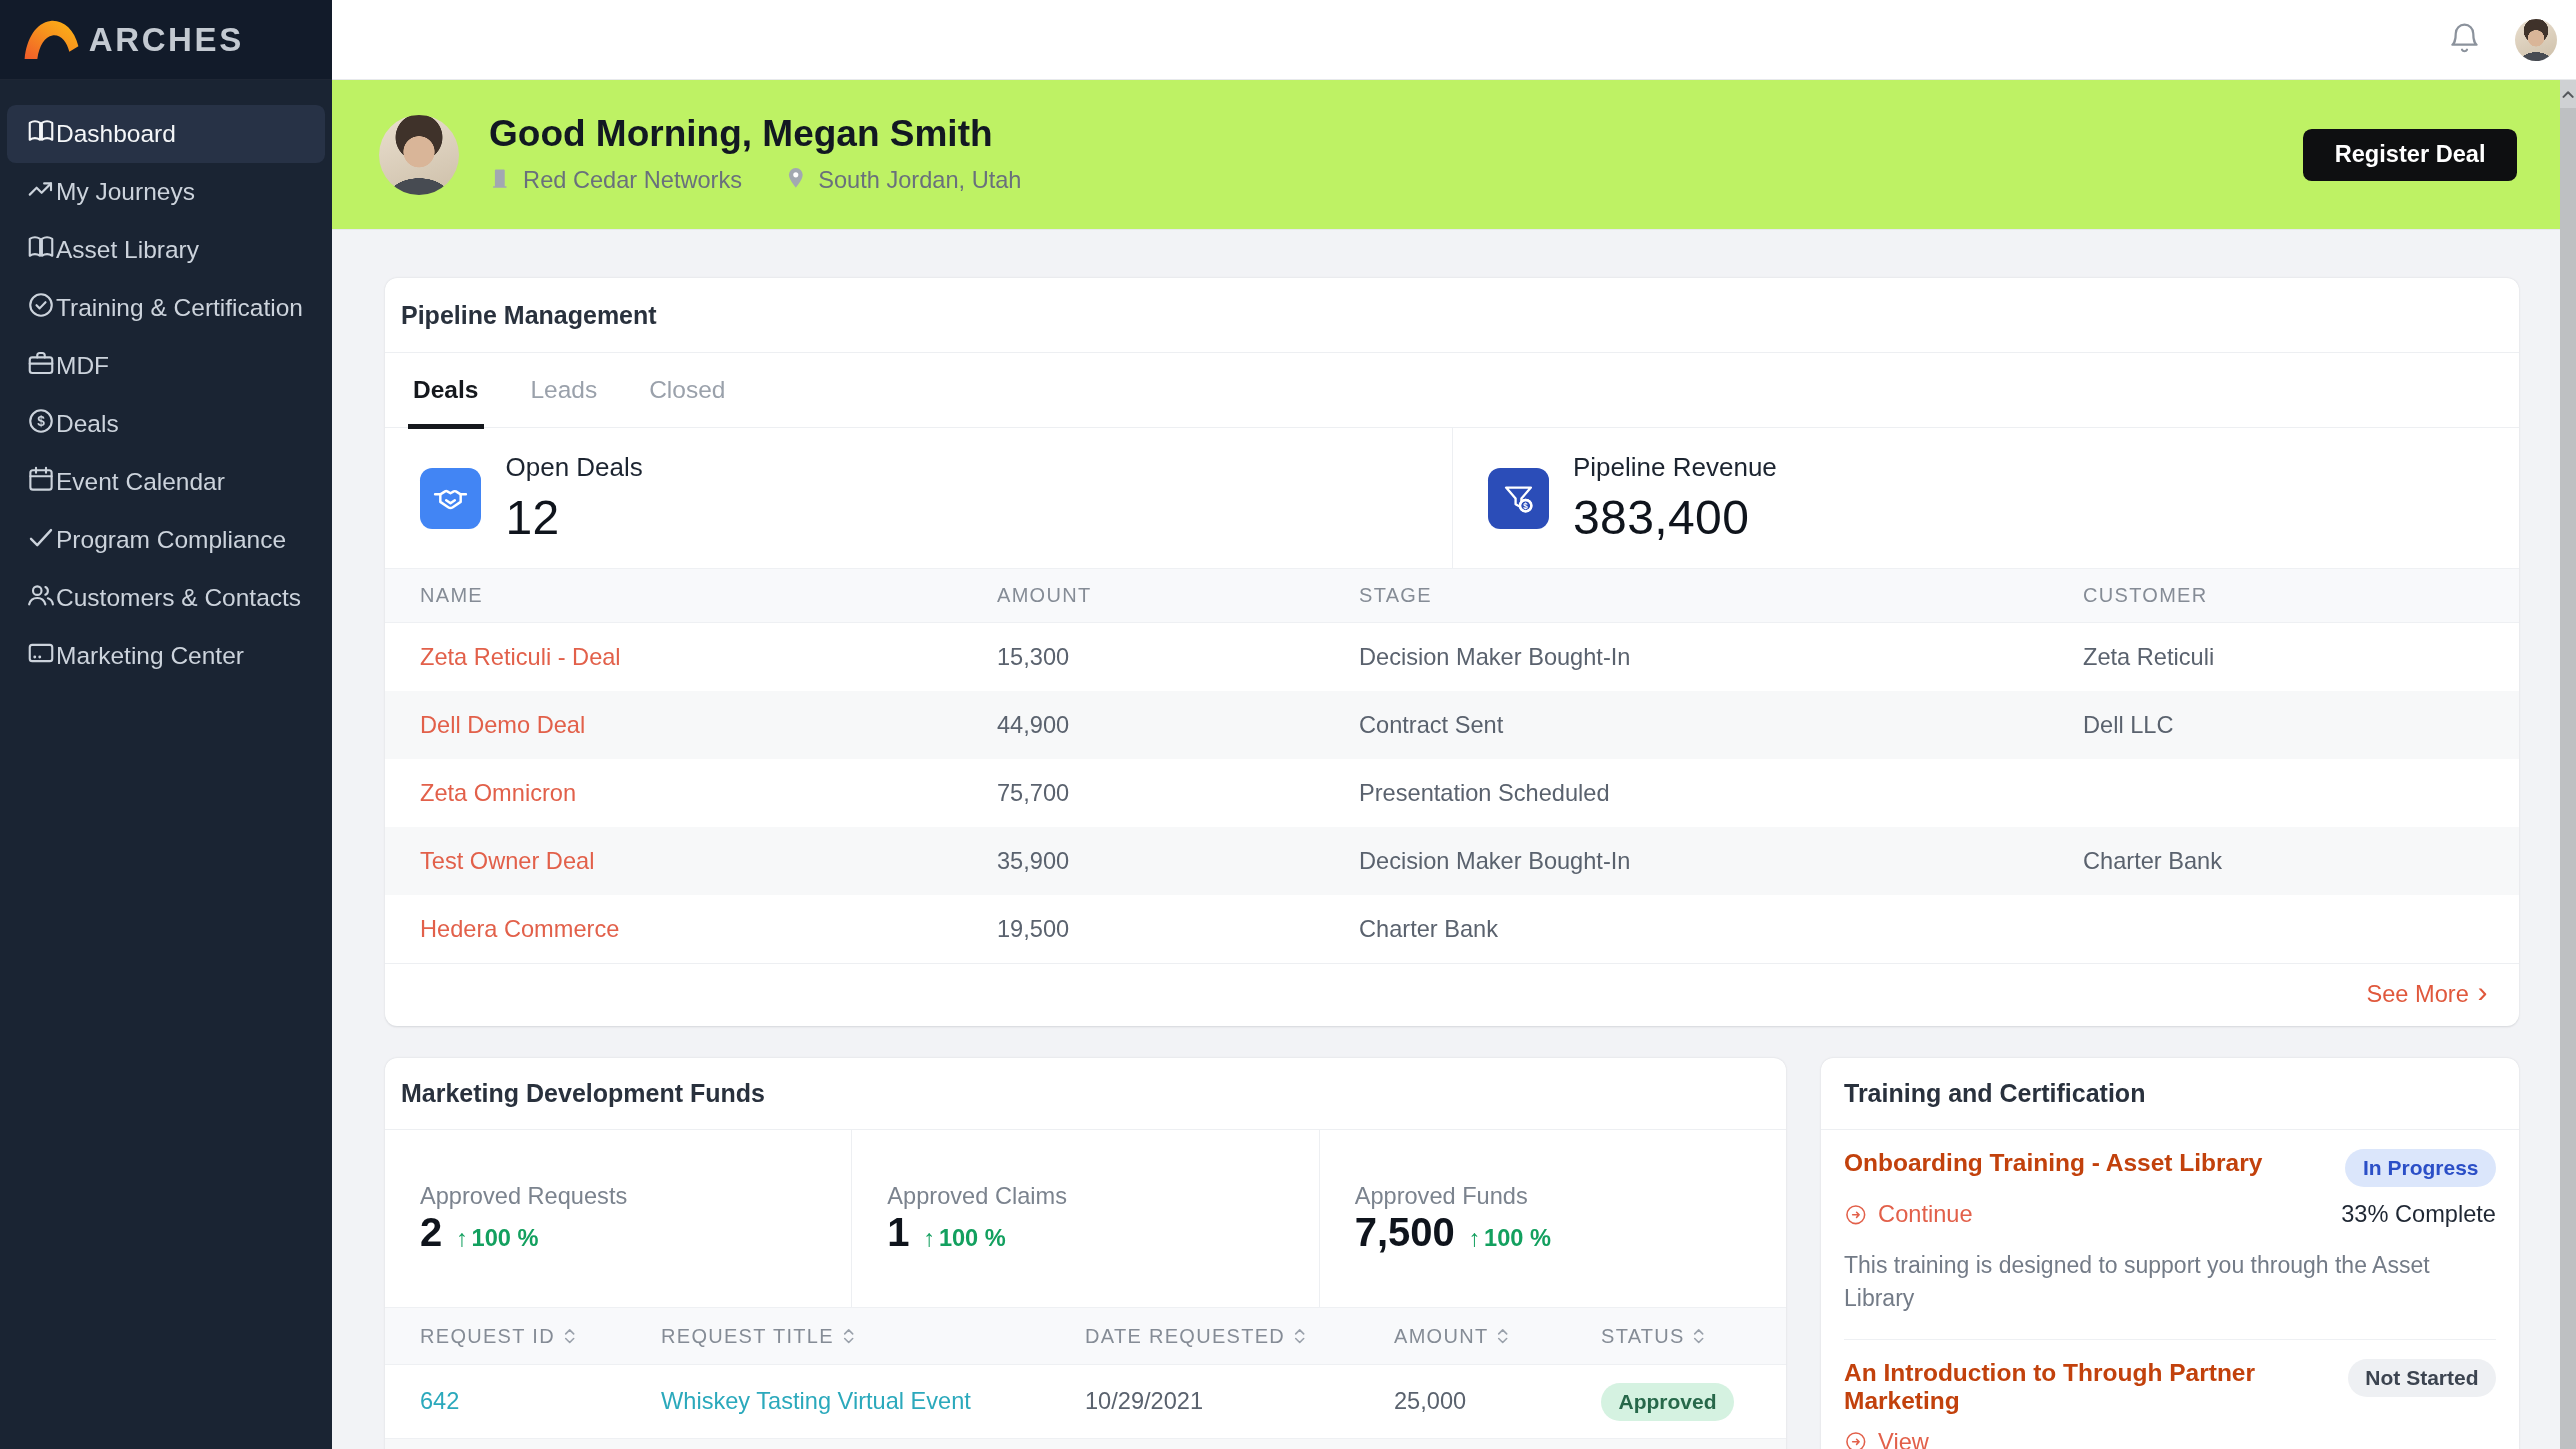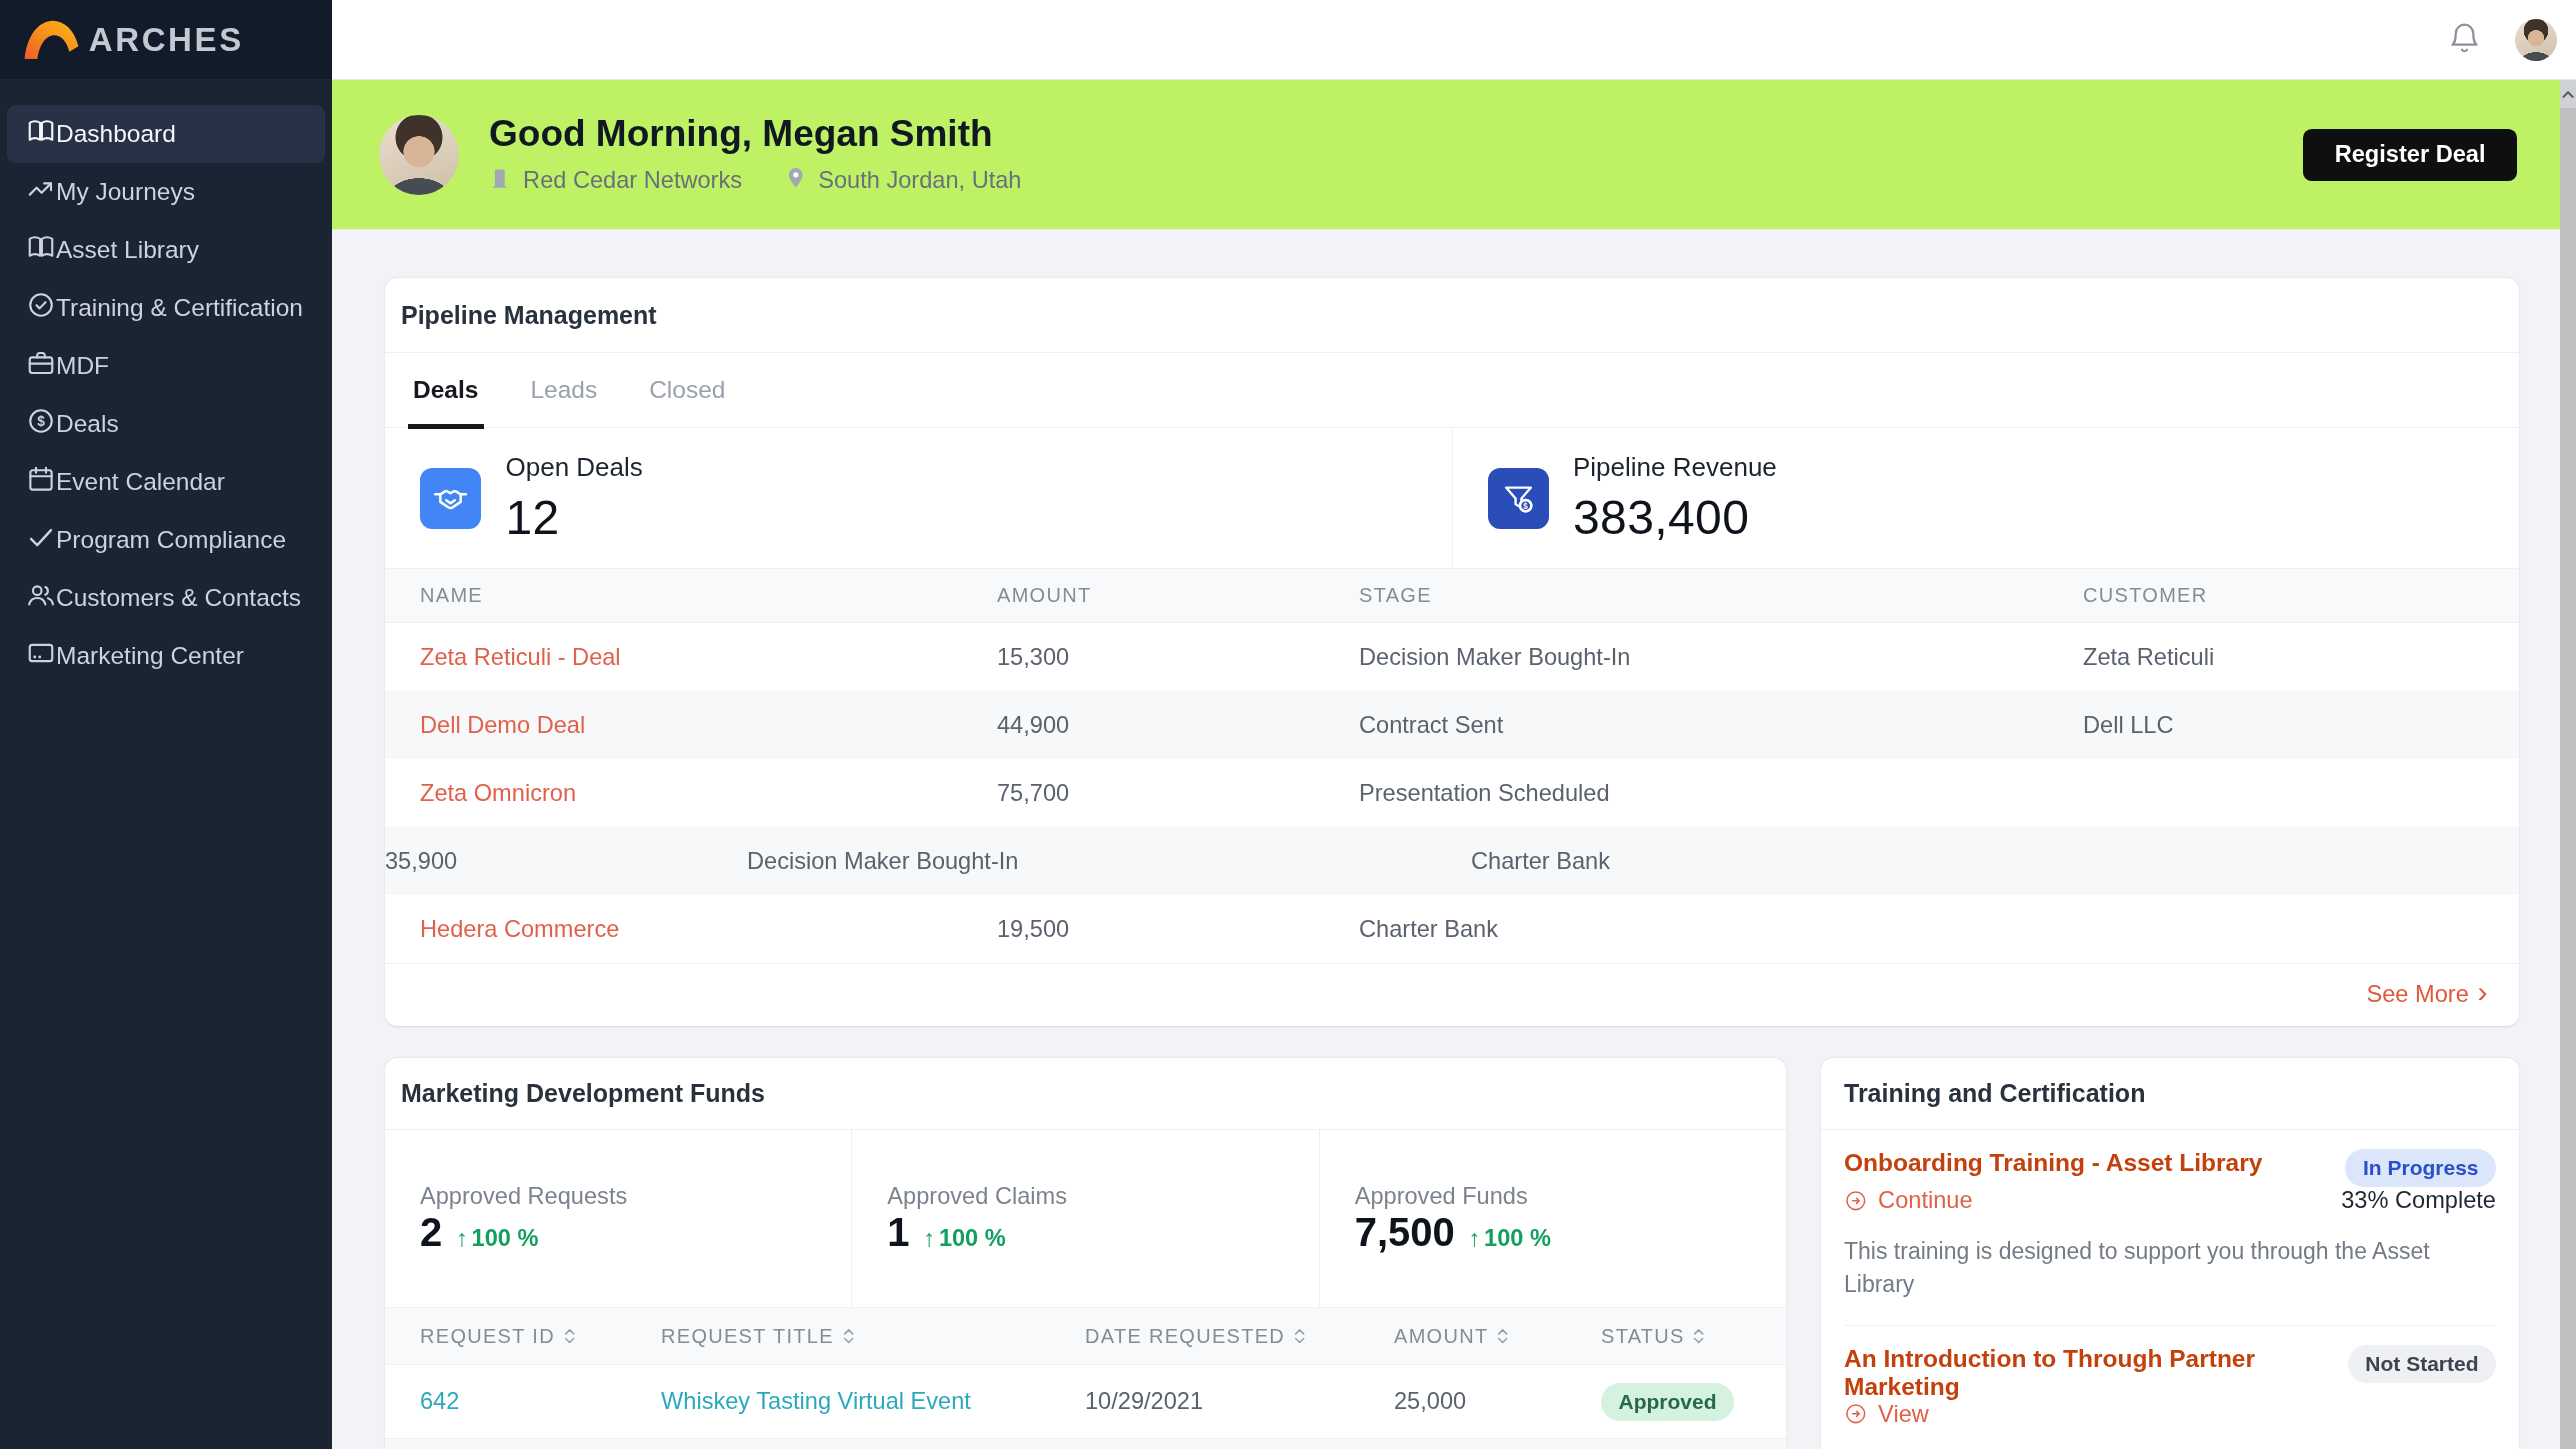--- a/index.html
+++ b/index.html
@@ -90,21 +90,21 @@
   .badge.in-progress { background:#dbe6fb; color:#2b4fc7; }
   .badge.not-started { background:#eef0f3; color:#3c4450; }
   .next-row-stripe { height:52px; background:#f7f8f9; border-top:0.9px solid #eef0f3; }
 
   
   .card.training { left:1821px; top:1058px; width:698px; height:560px; }
   .training .card-head { height:72px; padding:0 23px; }
   .t-item { padding:19px 23px 0 23px; }
   .t-row1 { display:flex; align-items:flex-start; }
   .t-title { font-size:24.5px; font-weight:600; color:#c2410c; flex:1; padding-right:17.5px; }
-  .t-row2 { display:flex; align-items:center; margin-top:0; }
+  .t-row2 { display:flex; align-items:center; margin-top:14px; }
   .t-link { display:flex; align-items:center; gap:10.5px; color:#e2604a; font-size:23.6px; cursor:pointer; }
   .t-progress { margin-left:auto; font-size:23.6px; color:#1f2733; }
   .t-desc { margin-top:21px; font-size:23px; color:#737b87; line-height:1.45; }
   .t-div { border-bottom:0.9px solid #eef0f3; margin-top:23px; }
 
   
   .scrollbar { position:absolute; right:0; top:80px; bottom:0; width:15.7px; background:#cfd1d3; z-index:10; cursor:pointer; }
   .scrollbar .up { height:28px; display:flex; align-items:center; justify-content:center; }
   .scrollbar .thumb { position:absolute; top:28px; bottom:0; left:0; right:0; background:#bec0c2; }
 </style>
@@ -287,20 +287,21 @@
       <div class="pc3">Contract Sent</div>
       <div class="pc4">Dell LLC</div>
     </div>
     <div class="trow">
       <div class="pc1"><span class="deal-link">Zeta Omnicron</span></div>
       <div class="pc2">75,700</div>
       <div class="pc3">Presentation Scheduled</div>
       <div class="pc4"></div>
     </div>
     <div class="trow">
+      <div class="pc1"><span class="deal-link">Test Owner Deal</span></div>
       <div class="pc2">35,900</div>
       <div class="pc3">Decision Maker Bought-In</div>
       <div class="pc4">Charter Bank</div>
     </div>
     <div class="trow">
       <div class="pc1"><span class="deal-link">Hedera Commerce</span></div>
       <div class="pc2">19,500</div>
       <div class="pc4">Charter Bank</div>
     </div>
   </div>

